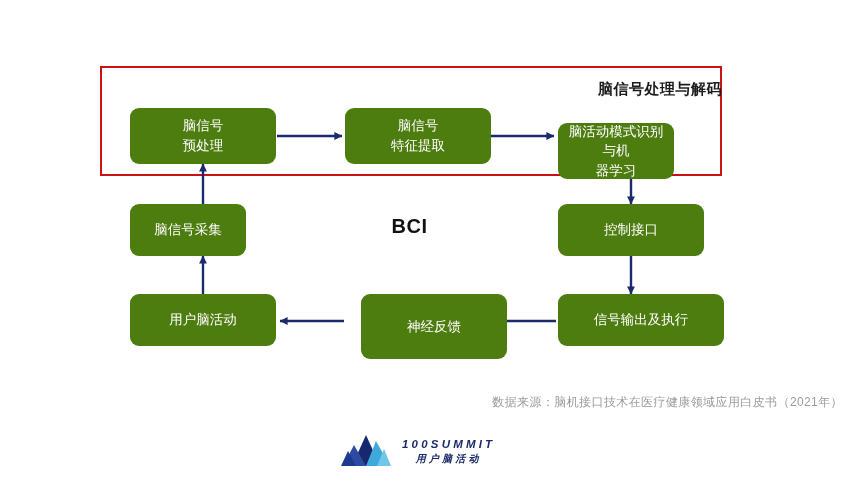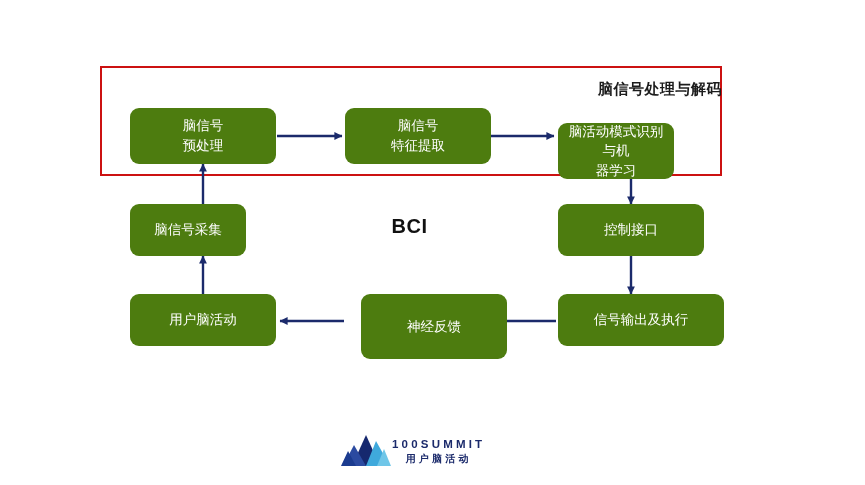--- a/index.html
+++ b/index.html
@@ -104,21 +104,23 @@
     white-space: nowrap;
     z-index: 5;
   }
 
   .logo-block {
     position: absolute;
     left: 340px;
     top: 432px;
     display: flex;
     align-items: center;
-    z-index: 5;
+    gap: 10px;
+    z-index: 5;
+    font-style: italic;
   }
   .logo-mark { width: 52px; height: 40px; display: block; }
   .logo-text { display: flex; flex-direction: column; align-items: center; }
   .logo-title {
     font-size: 11.5px;
     font-weight: bold;
     color: #1b2a6b;
     letter-spacing: 3.2px;
     line-height: 1.2;
   }
@@ -194,20 +196,21 @@
   </div>
 
   <div class="node" style="left:361px; top:294px; width:146px; height:65px;">
     <span class="label">神经反馈</span>
   </div>
 
   <div class="node" style="left:558px; top:294px; width:166px; height:52px;">
     <span class="label">信号输出及执行</span>
   </div>
 
+  <div class="source-note">数据来源：脑机接口技术在医疗健康领域应用白皮书（2021年）</div>
 
   <div class="logo-block">
     <svg class="logo-mark" viewBox="0 0 52 40">
       <path d="M26 3 L40 34 L12 34 Z" fill="#16286e"></path>
       <path d="M36 9 L50 34 L26 34 Z" fill="#3fa9dc"></path>
       <path d="M14 13 L26 34 L3 34 Z" fill="#2b4aa0"></path>
       <path d="M44 17 L51 34 L37 34 Z" fill="#6fc6e8"></path>
       <path d="M8 19 L16 34 L1 34 Z" fill="#1b3b8f"></path>
     </svg>
     <span class="logo-text">

